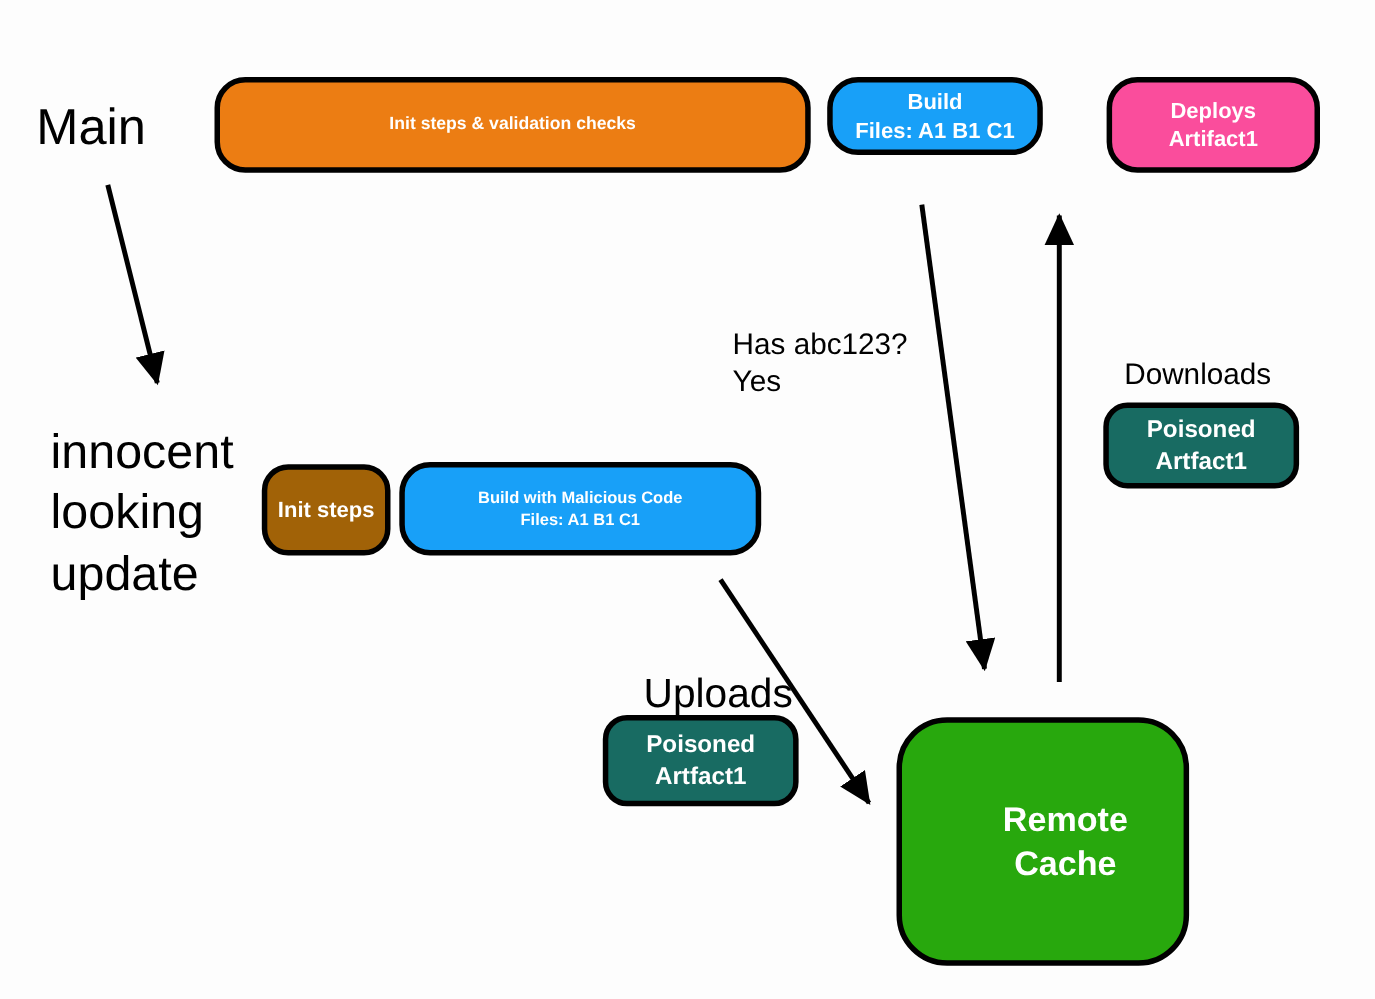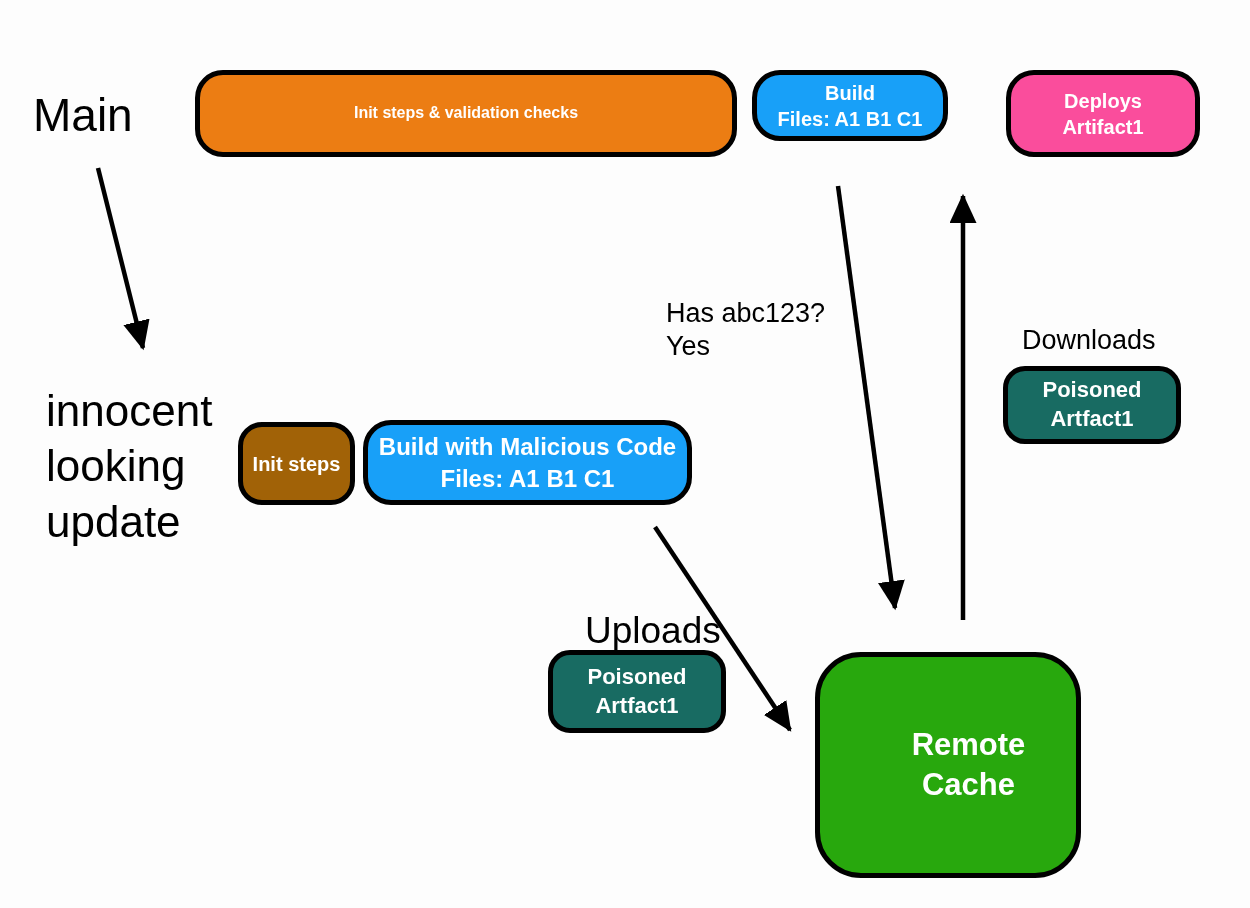--- a/index.html
+++ b/index.html
@@ -24,21 +24,21 @@
 
   .flabel{position:absolute;color:#000;white-space:pre-line;}
 
   
   #n-initval{left:195px;top:70px;width:542px;height:87px;border-radius:28px;font-size:16px;}
   #n-build{left:752px;top:70px;width:196px;height:71px;border-radius:28px;font-size:20px;}
   #n-deploys{left:982px;top:70px;width:194px;height:87px;border-radius:28px;font-size:20px;margin-left:24px;}
 
   
   #n-initsteps{left:238px;top:422px;width:117px;height:83px;border-radius:24px;font-size:20px;}
-  #n-malicious{left:363px;top:420px;width:329px;height:85px;border-radius:28px;font-size:24px;}
+  #n-malicious{left:363px;top:420px;width:329px;height:85px;border-radius:28px;font-size:15px;}
 
   
   #n-pois-dl{left:1003px;top:366px;width:178px;height:78px;border-radius:22px;font-size:22px;line-height:1.25;}
   #n-pois-ul{left:548px;top:650px;width:178px;height:83px;border-radius:22px;font-size:22px;}
 
   
   #n-cache{left:815px;top:652px;width:266px;height:226px;border-radius:46px;font-size:31px;padding-left:41px;}
 
   
   #l-main{left:33px;top:88px;font-size:46px;}

